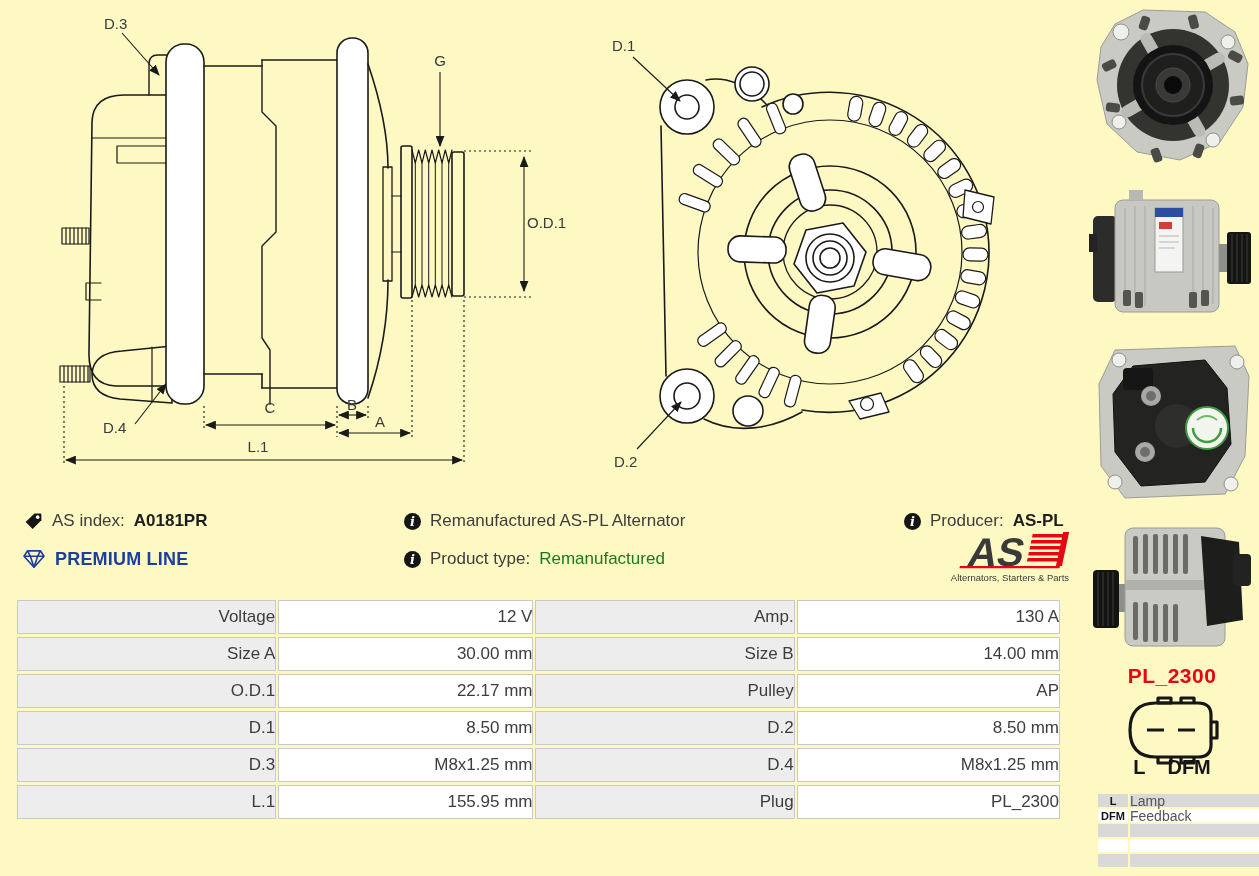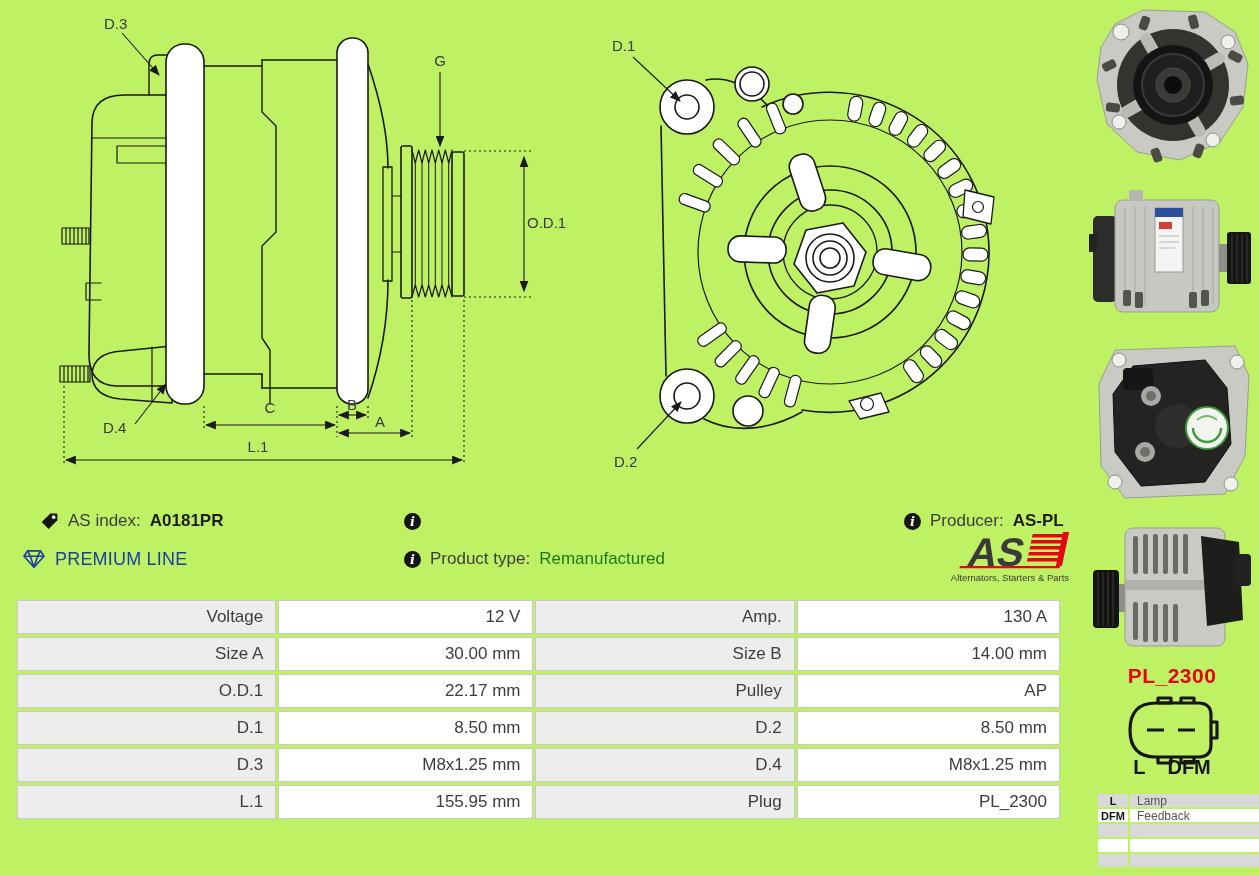--- a/index.html
+++ b/index.html
@@ -1,45 +1,45 @@
 <!DOCTYPE html>
 <html><head>
 <meta charset="utf-8">
 <style>
   html,body{margin:0;padding:0;background:#fff}
-  .page{position:relative;width:1259px;height:876px;background:#bef264;overflow:hidden;
+  .page{position:relative;width:1259px;height:876px;background:#fef9c3;overflow:hidden;
         font-family:"Liberation Sans",sans-serif;color:#3d3d3d}
   .abs{position:absolute}
   svg{display:block}
   svg text{font-family:"Liberation Sans",sans-serif;fill:#3a3a3a}
 
   
   .info-item{position:absolute;display:flex;align-items:center;gap:9px;font-size:17px;height:24px;white-space:nowrap}
   .info-item b{color:#1d1d1d}
-  .premium{color:#1b3f9e;font-weight:normal;font-size:18px;letter-spacing:.2px}
+  .premium{color:#1b3f9e;font-weight:bold;font-size:18px;letter-spacing:.2px}
   .green{color:#1a7a1a;font-weight:normal}
   .info-icon{width:17px;height:17px;border-radius:50%;background:#151515;color:#fff;
              display:inline-flex;align-items:center;justify-content:center;flex:0 0 17px;
              font:bold italic 13px "DejaVu Serif",serif}
 
   
   table.specs{position:absolute;left:15px;top:597px;width:1047px;border-collapse:separate;border-spacing:2px 3px;table-layout:fixed}
-  table.specs td{height:32px;border:1px solid #c9c9c9;font-size:17px;text-align:right;padding:0 12px 0 0;overflow:hidden}
+  table.specs td{height:32px;border:1px solid #c9c9c9;font-size:17px;text-align:right;padding:0 0 0 0;overflow:hidden}
   td.lbl{background:#ededed}
   td.val{background:#ffffff}
 
   
   .photo{position:absolute;left:1085px;width:174px}
   .plug-code{position:absolute;left:1085px;top:664px;width:174px;text-align:center;
              color:#e30613;font-weight:bold;font-size:21px;letter-spacing:.5px}
   .pins{position:absolute;left:1085px;top:756px;width:174px;display:flex;justify-content:center;gap:22px;
         font-weight:bold;font-size:20px;color:#161616}
   .legend{position:absolute;left:1098px;top:794px;width:161px;display:grid;grid-template-columns:30px 129px;grid-auto-rows:13px;row-gap:2px;column-gap:2px}
   .lg-key{background:#d9d9d9;font-size:11px;font-weight:bold;color:#141414;display:flex;align-items:center;justify-content:center}
-  .lg-desc{background:#d9d9d9;font-size:12px;color:#555;display:flex;align-items:center;padding-left:7px}
+  .lg-desc{background:#d9d9d9;font-size:14px;color:#555;display:flex;align-items:center;}
   .lg-white{background:#ffffff}
 </style>
 </head>
 <body>
 
 <div class="page">
 
   <svg class="abs" style="left:8px;top:8px" width="560" height="470" viewBox="8 8 560 470">
     <defs>
       <marker id="ah1" viewBox="0 0 10 8" markerWidth="11" markerHeight="9" refX="9" refY="4" orient="auto-start-reverse" markerUnits="userSpaceOnUse">
@@ -217,31 +217,32 @@
     <g stroke="#1a1a1a" stroke-width="1.1" fill="none">
       <line x1="633" y1="57" x2="680" y2="101" marker-end="url(#ah2)"></line>
       <line x1="637" y1="449" x2="681" y2="402" marker-end="url(#ah2)"></line>
     </g>
     <g font-size="15">
       <text x="612" y="51">D.1</text>
       <text x="614" y="467">D.2</text>
     </g>
   </svg>
 
-  <div class="info-item" style="left:40px;top:509px">
+  <div class="info-item" style="left:24px;top:509px">
     <svg width="19" height="19" viewBox="0 0 20 20">
       <path d="M11,1.5 h6 a1.3,1.3 0 0 1 1.3,1.3 v6 l-9.2,9.2 -7.4,-7.4 z" fill="#151515"></path>
       <circle cx="14.4" cy="5.4" r="1.9" fill="#fff"></circle>
     </svg>
     <span>AS index:</span>
     <b>A0181PR</b>
   </div>
 
   <div class="info-item" style="left:404px;top:509px">
     <span class="info-icon">i</span>
+    <span>Remanufactured AS-PL Alternator</span>
   </div>
 
   <div class="info-item" style="left:904px;top:509px">
     <span class="info-icon">i</span>
     <span>Producer:</span>
     <b>AS-PL</b>
   </div>
 
   <div class="info-item" style="left:22px;top:547px">
     <svg width="24" height="20" viewBox="0 0 26 22">

